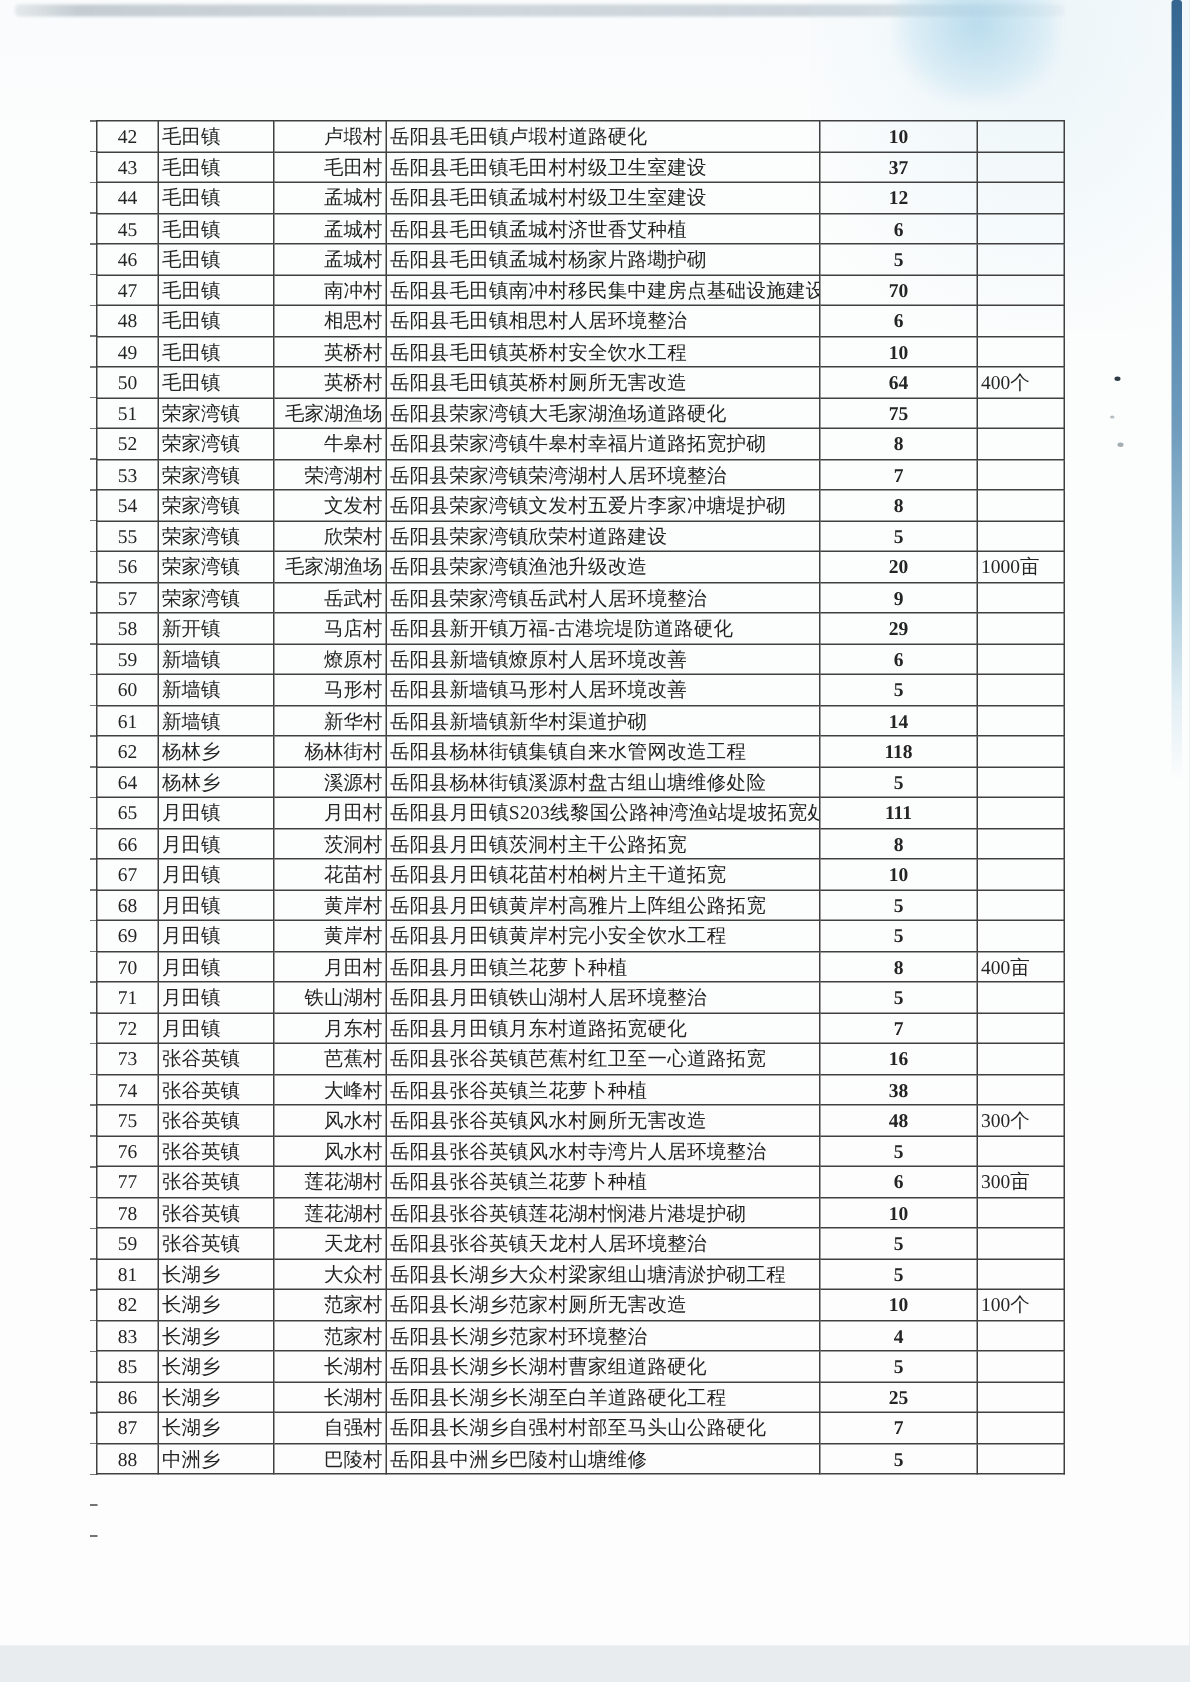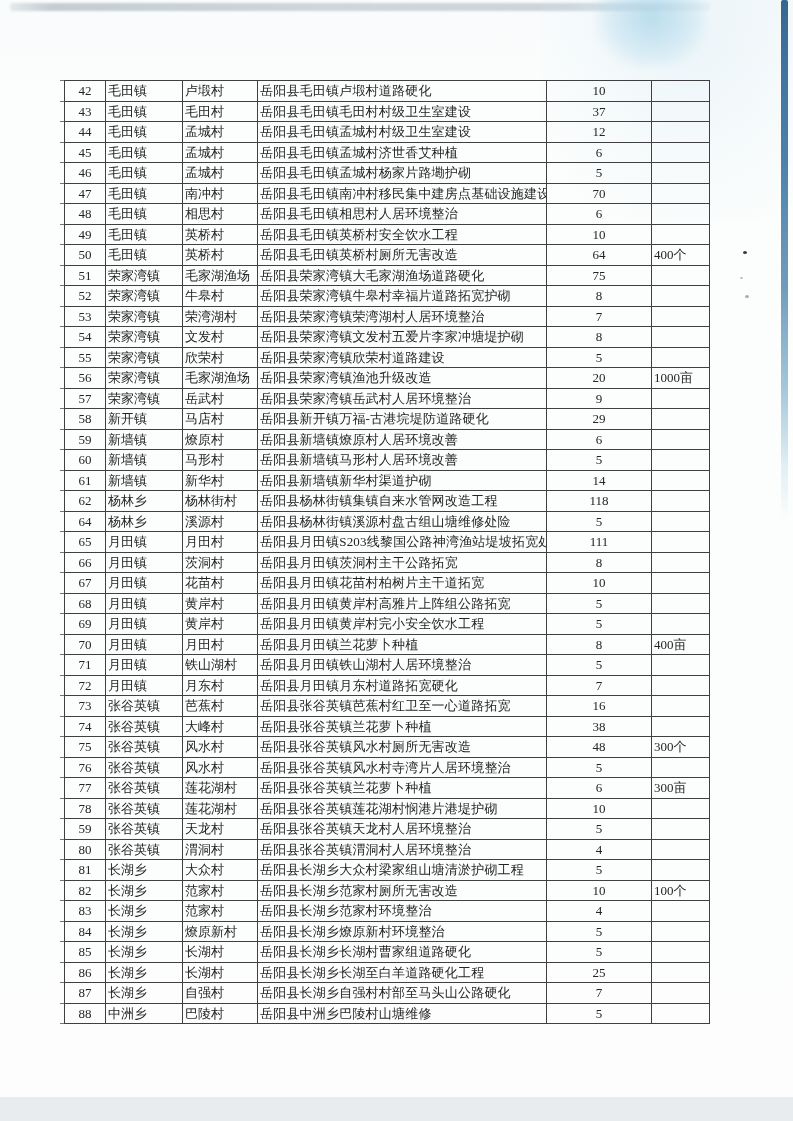--- a/index.html
+++ b/index.html
@@ -42,23 +42,23 @@
     position:absolute;left:64px;top:80px;width:645px;
     border-collapse:collapse;table-layout:fixed;
     border:1.6px solid #3a3a3a;
   }
   table.grid td{
     border:1px solid #404040;height:19.5px;overflow:hidden;white-space:nowrap;
     font-size:13px;color:#242424;padding:0 2px;line-height:19.5px;
   }
   td.c-serial{text-align:center;font-size:13.5px;}
   td.c-town{padding-left:6px;}
-  td.c-village{padding-left:5px;}
+  td.c-village{padding-left:5px;text-align:right;}
   td.c-project{padding-left:5px;letter-spacing:.2px;}
-  td.c-qty{text-align:center;font-size:13.5px;}
+  td.c-qty{text-align:center;font-size:13.5px;font-weight:bold;}
   td.c-note{padding-left:4px;font-size:13px;}
 </style>
 </head>
 <body>
 
 <div class="viewport">
 
   <div class="scan-top-band"></div>
   <div class="scan-blue-haze"></div>
   <div class="scan-blue-smudge"></div>
@@ -368,28 +368,20 @@
     </tr>
         <tr>
       <td class="c-serial">59</td>
       <td class="c-town">张谷英镇</td>
       <td class="c-village">天龙村</td>
       <td class="c-project">岳阳县张谷英镇天龙村人居环境整治</td>
       <td class="c-qty">5</td>
       <td class="c-note"></td>
     </tr>
         <tr>
-      <td class="c-serial">80</td>
-      <td class="c-town">张谷英镇</td>
-      <td class="c-village">渭洞村</td>
-      <td class="c-project">岳阳县张谷英镇渭洞村人居环境整治</td>
-      <td class="c-qty">4</td>
-      <td class="c-note"></td>
-    </tr>
-        <tr>
       <td class="c-serial">81</td>
       <td class="c-town">长湖乡</td>
       <td class="c-village">大众村</td>
       <td class="c-project">岳阳县长湖乡大众村梁家组山塘清淤护砌工程</td>
       <td class="c-qty">5</td>
       <td class="c-note"></td>
     </tr>
         <tr>
       <td class="c-serial">82</td>
       <td class="c-town">长湖乡</td>
@@ -397,28 +389,20 @@
       <td class="c-project">岳阳县长湖乡范家村厕所无害改造</td>
       <td class="c-qty">10</td>
       <td class="c-note">100个</td>
     </tr>
         <tr>
       <td class="c-serial">83</td>
       <td class="c-town">长湖乡</td>
       <td class="c-village">范家村</td>
       <td class="c-project">岳阳县长湖乡范家村环境整治</td>
       <td class="c-qty">4</td>
-      <td class="c-note"></td>
-    </tr>
-        <tr>
-      <td class="c-serial">84</td>
-      <td class="c-town">长湖乡</td>
-      <td class="c-village">燎原新村</td>
-      <td class="c-project">岳阳县长湖乡燎原新村环境整治</td>
-      <td class="c-qty">5</td>
       <td class="c-note"></td>
     </tr>
         <tr>
       <td class="c-serial">85</td>
       <td class="c-town">长湖乡</td>
       <td class="c-village">长湖村</td>
       <td class="c-project">岳阳县长湖乡长湖村曹家组道路硬化</td>
       <td class="c-qty">5</td>
       <td class="c-note"></td>
     </tr>

